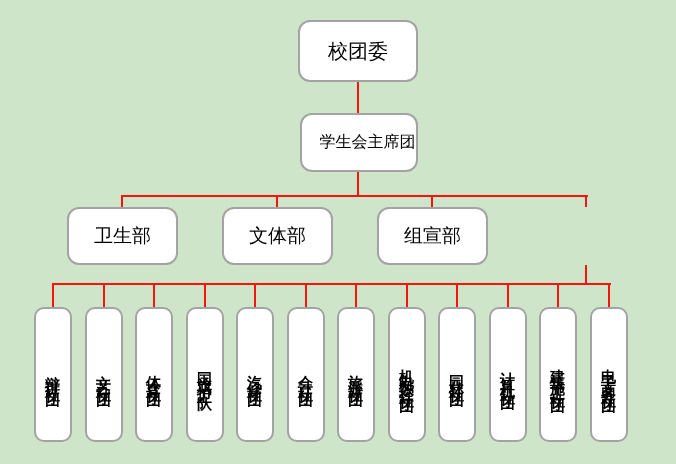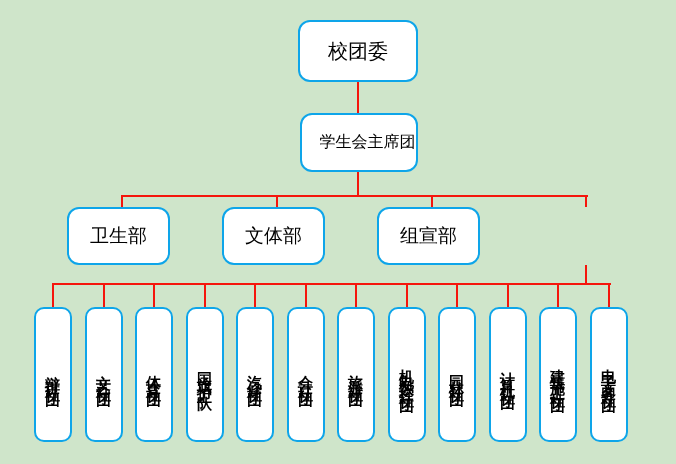--- a/index.html
+++ b/index.html
@@ -11,31 +11,31 @@
     position: relative;
     width: 676px;
     height: 464px;
     background: #cfe5ca;
     overflow: hidden;
   }
   .node {
     position: absolute;
     box-sizing: border-box;
     background: #ffffff;
-    border: 2px solid #0ea5e9;
+    border: 2px solid #a3a3a3;
     border-radius: 12px;
     color: #000000;
     display: flex;
     align-items: center;
     justify-content: center;
     text-align: center;
   }
   .root-node    { left: 298px; top: 20px;  width: 120px; height: 62px; font-size: 20px; }
   .presidium    { left: 300px; top: 113px; width: 118px; height: 59px; font-size: 16px; padding-left: 17px; }
-  .dept         { top: 207px; width: 103px; height: 58px; font-size: 19px; }
+  .dept         { top: 207px; width: 111px; height: 58px; font-size: 19px; }
   .dept.d0 { left: 67px; }
   .dept.d1 { left: 222px; }
   .dept.d2 { left: 377px; }
   .dept.d3 { left: 531px; }
   .club {
     top: 307px; width: 38px; height: 135px;
     border-radius: 10px;
     font-size: 15px;
     font-weight: bold;
     writing-mode: vertical-rl;

